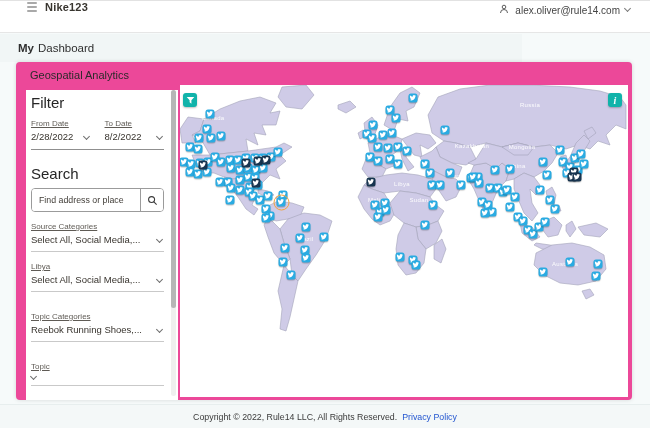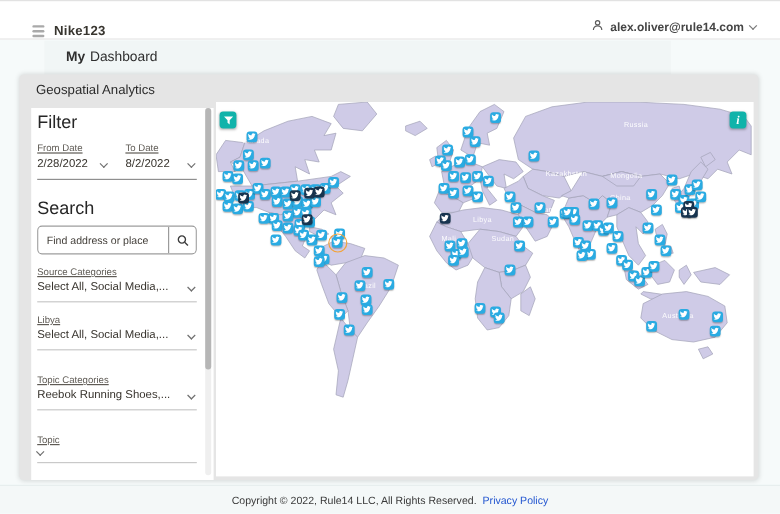--- a/index.html
+++ b/index.html
@@ -2,39 +2,39 @@
 <html><head>
 <meta charset="utf-8">
 <style>
   * { margin:0; padding:0; box-sizing:border-box; }
   html,body { width:650px; height:428px; overflow:hidden;
     font-family:"Liberation Sans", sans-serif; background:#f6fafa; }
 
   
   .header { position:absolute; left:0; top:0; width:650px; height:33px;
     background:#fff; border-top:1px solid #e2e2e2; border-bottom:1px solid #e6e6e6;
-    display:flex; align-items:flex-end; justify-content:space-between; padding:0 20px 0 27px; }
+    display:flex; align-items:flex-start; justify-content:space-between; padding:0 20px 0 27px; }
   .brand-wrap { display:flex; align-items:center; gap:8px; }
   .burger { display:inline-flex; flex-direction:column; gap:2px; cursor:pointer; }
   .burger span { width:10px; height:2px; background:#a9a9a9; border-radius:1px; }
   .brand { font-size:11px; font-weight:700; color:#38352f; letter-spacing:.2px; }
-  .user-wrap { display:flex; align-items:center; gap:5px; color:#4c4c4c;font-weight:bold; }
+  .user-wrap { display:flex; align-items:center; gap:5px; color:#4c4c4c; }
   .user-email { font-size:10px; color:#454545; }
   .chev { width:5px; height:5px; border-right:1.3px solid #7a7a7a; border-bottom:1.3px solid #7a7a7a;
     transform:rotate(45deg); display:inline-block; margin-top:-3px; }
 
   
   .strip { position:absolute; left:0; top:34px; width:522px; height:28px; background:#f1f6f6;
-    display:flex; align-items:center; padding-left:18px;margin-left:37px; }
+    display:flex; align-items:center; padding-left:18px; }
   .strip .b1 { font-size:11.5px; font-weight:700; color:#2f2f2f; margin-right:4px; }
   .strip .b2 { font-size:11.5px; font-weight:400; color:#2f2f2f; }
 
   
   .card { position:absolute; left:16px; top:62px; width:616px; height:338px;
-    background:#e5e5e5; border-radius:4px; box-shadow:0 0 4px rgba(0,0,0,.14); }
+    background:#ec4899; border-radius:4px; box-shadow:0 0 4px rgba(0,0,0,.14); }
   .card-title { position:absolute; left:14px; top:7px; font-size:11px; color:#2b2b2b; }
 
   
   .sidebar { position:absolute; left:10px; top:28px; width:152px; height:310px; background:#fff; }
   .sb-inner { padding:4px 14px 0 5px; }
   .sb-scroll { position:absolute; right:2px; top:0; width:5px; height:306px; background:#efefef; border-radius:3px; }
   .sb-thumb { position:absolute; left:0; top:0; width:5px; height:218px; background:#b6b6b6; border-radius:3px; }
   .h1 { font-size:15px; color:#262626; font-weight:400; }
   .lab { font-size:8px; color:#5f5b55; margin-top:8px;text-decoration:underline; }
   .val-row { display:flex; align-items:center; justify-content:space-between; margin-top:3px; }

